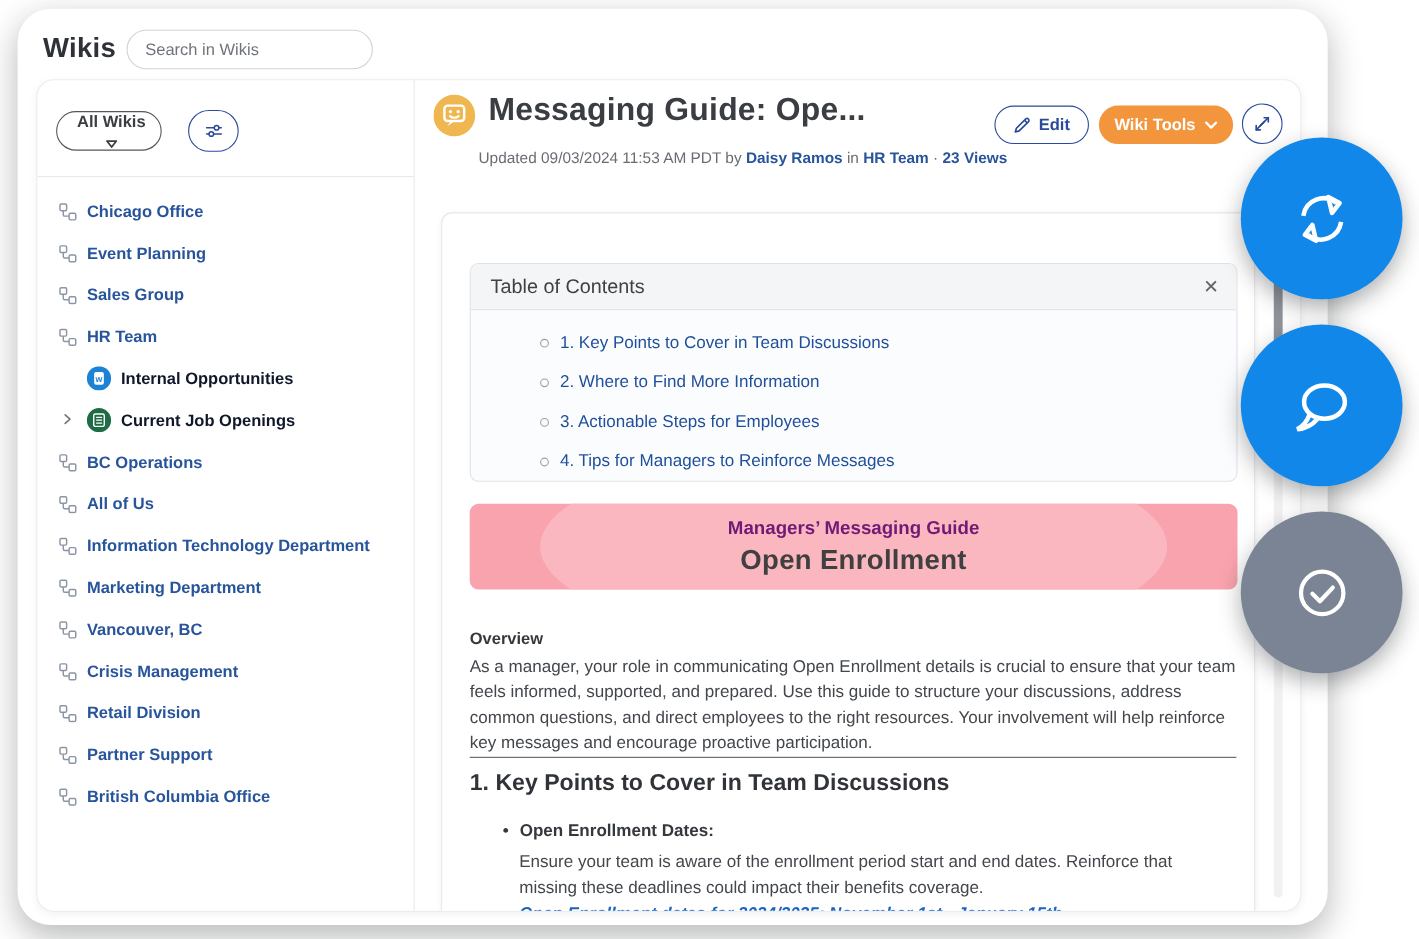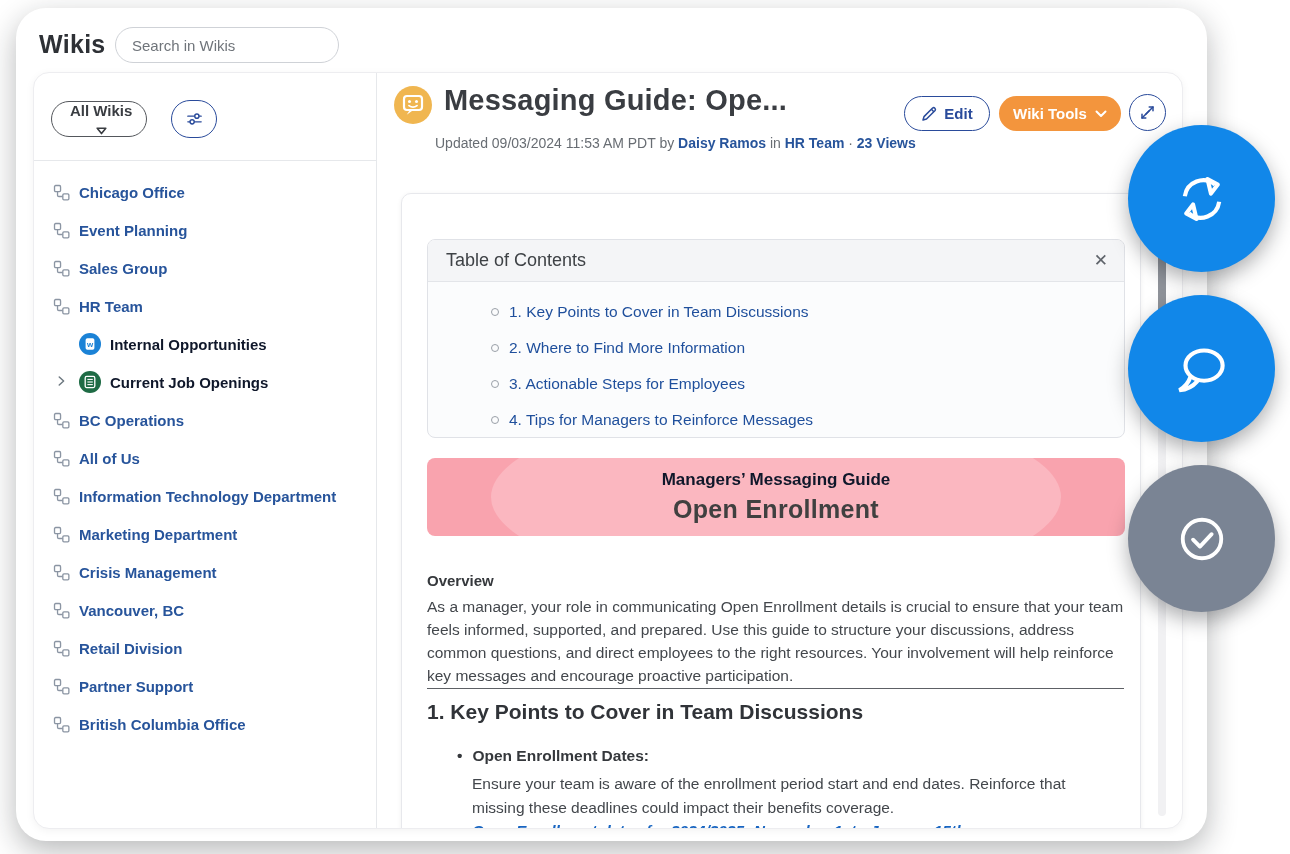--- a/index.html
+++ b/index.html
@@ -75,21 +75,21 @@
   .toc-list { list-style:none; padding:12px 0 0 63px; }
   .toc-list li { height:36px; display:flex; align-items:center; font-size:15.5px; color:#1f4f9c; cursor:pointer; }
   .toc-list li::before { content:""; width:6px; height:6px; border:1.5px solid #9aa0a8; border-radius:50%;
                          margin-right:10px; flex:0 0 auto; }
 
   .banner { position:absolute; left:25px; top:264px; width:698px; height:78px; border-radius:8px;
             background:#F9A3AE; overflow:hidden; display:flex; flex-direction:column; align-items:center;
             justify-content:center; gap:5px; }
   .banner::before { content:""; position:absolute; left:50%; top:50%; transform:translate(-50%,-50%);
             width:570px; height:180px; background:#FBB7C0; border-radius:50%; }
-  .banner-subtitle { position:relative; font-size:17px; font-weight:600; color:#0f172a; }
+  .banner-subtitle { position:relative; font-size:17px; font-weight:600; color:#701a75; }
   .banner-title { position:relative; font-size:25px; font-weight:800; color:#404040; letter-spacing:.3px; }
 
   .overview-heading { position:absolute; left:25px; top:378px; font-size:15px; font-weight:700; color:#35383c; }
   .overview-body { position:absolute; left:25px; top:401px; width:697px; font-size:15.5px; line-height:23px; color:#43474c; }
   .content-divider { position:absolute; left:25px; top:494px; width:697px; border:none; border-top:1px solid #5d6065; }
   .section-heading { position:absolute; left:25px; top:506px; font-size:21px; font-weight:800; color:#303338; }
 
   .bullet-item { position:absolute; left:55px; top:553px; width:665px; }
   .bullet-title { font-size:15.5px; font-weight:700; color:#35383c; }
   .bullet-title::before { content:"•"; margin-right:10px; color:#35383c; }
@@ -289,35 +289,35 @@
     <span class="sb-icon icon-tree">
       <svg width="17" height="17" viewBox="0 0 18 18">
         <g fill="none" stroke="#8B95A3" stroke-width="1.4">
           <rect x="1.6" y="1.6" width="6.4" height="6.4" rx="1.2"></rect>
           <rect x="10.4" y="10.4" width="6.4" height="6.4" rx="1.2"></rect>
           <path d="M4.8 8.2 v3.6 a1.4 1.4 0 0 0 1.4 1.4 h4"></path>
         </g>
       </svg>
     </span>
 
+    <span class="sb-label">Vancouver, BC</span>
+  </div>
+            <div class="sb-item kind-wiki">
+
+    <span class="sb-icon icon-tree">
+      <svg width="17" height="17" viewBox="0 0 18 18">
+        <g fill="none" stroke="#8B95A3" stroke-width="1.4">
+          <rect x="1.6" y="1.6" width="6.4" height="6.4" rx="1.2"></rect>
+          <rect x="10.4" y="10.4" width="6.4" height="6.4" rx="1.2"></rect>
+          <path d="M4.8 8.2 v3.6 a1.4 1.4 0 0 0 1.4 1.4 h4"></path>
+        </g>
+      </svg>
+    </span>
+
     <span class="sb-label">Crisis Management</span>
-  </div>
-            <div class="sb-item kind-wiki">
-
-    <span class="sb-icon icon-tree">
-      <svg width="17" height="17" viewBox="0 0 18 18">
-        <g fill="none" stroke="#8B95A3" stroke-width="1.4">
-          <rect x="1.6" y="1.6" width="6.4" height="6.4" rx="1.2"></rect>
-          <rect x="10.4" y="10.4" width="6.4" height="6.4" rx="1.2"></rect>
-          <path d="M4.8 8.2 v3.6 a1.4 1.4 0 0 0 1.4 1.4 h4"></path>
-        </g>
-      </svg>
-    </span>
-
-    <span class="sb-label">Vancouver, BC</span>
   </div>
             <div class="sb-item kind-wiki">
 
     <span class="sb-icon icon-tree">
       <svg width="17" height="17" viewBox="0 0 18 18">
         <g fill="none" stroke="#8B95A3" stroke-width="1.4">
           <rect x="1.6" y="1.6" width="6.4" height="6.4" rx="1.2"></rect>
           <rect x="10.4" y="10.4" width="6.4" height="6.4" rx="1.2"></rect>
           <path d="M4.8 8.2 v3.6 a1.4 1.4 0 0 0 1.4 1.4 h4"></path>
         </g>

